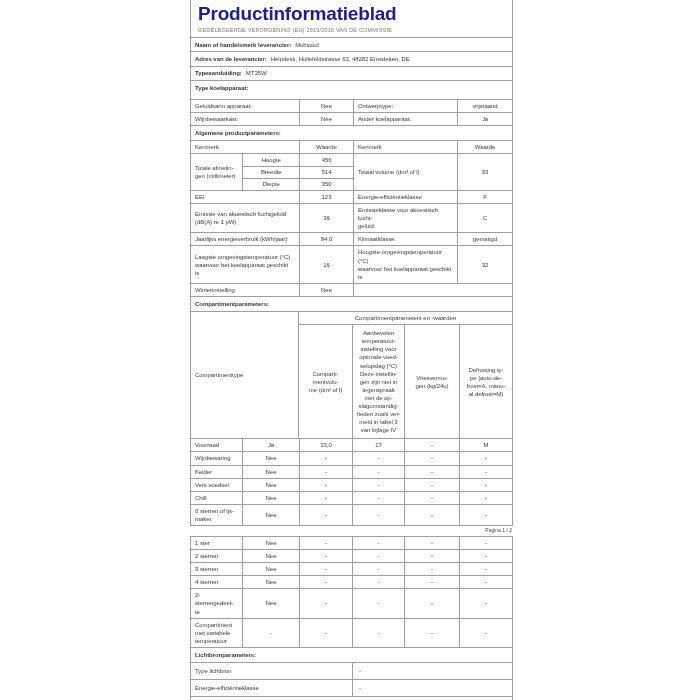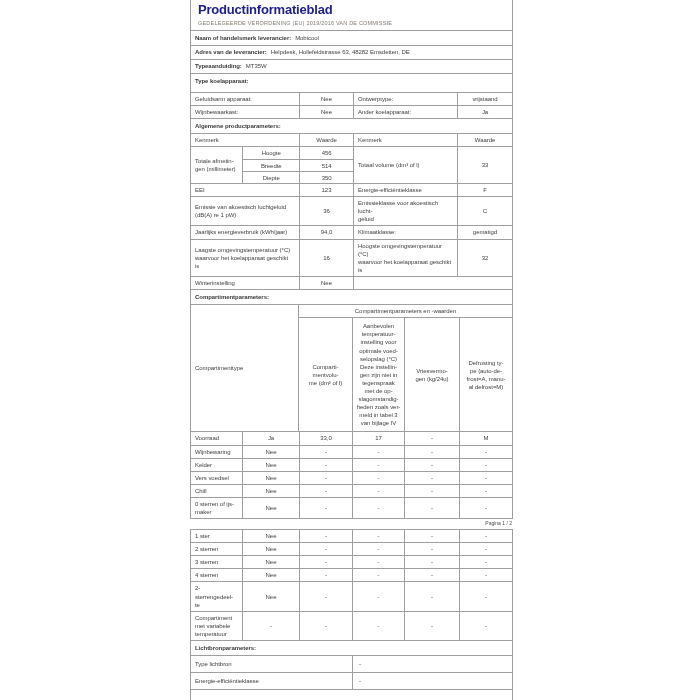--- a/index.html
+++ b/index.html
@@ -9,21 +9,21 @@
     font-family:"Liberation Sans", sans-serif; color:#3f3f3f;
   }
   .doc { position:absolute; left:190px; top:0; width:323px; }
   .block { border:1px solid #9f9f9f; background:#fff; }
   .block.first { border-top:none; }
   .row { display:flex; align-items:stretch; }
   .row + .row { border-top:1px solid #9f9f9f; }
 
   
   .header-block { display:block; padding:3px 7px 4px 7px; }
-  .title { font-size:13px; font-weight:bold; color:#20208c; line-height:1.15; letter-spacing:-0.2px; }
+  .title { font-size:19px; font-weight:bold; color:#20208c; line-height:1.15; letter-spacing:-0.2px; }
   .subtitle { font-size:5.5px; color:#847d6f; margin-top:2.5px; letter-spacing:0.2px; }
 
   
   .t { font-size:6px; line-height:1.35; letter-spacing:-0.05px; }
   .b { font-weight:bold; color:#3a3a3a; }
   .pre { white-space:pre-line; }
 
   
   .inline-row { padding:2.5px 4px; min-height:13px; align-items:center; }
   .inline-row .val { margin-left:4px; }

